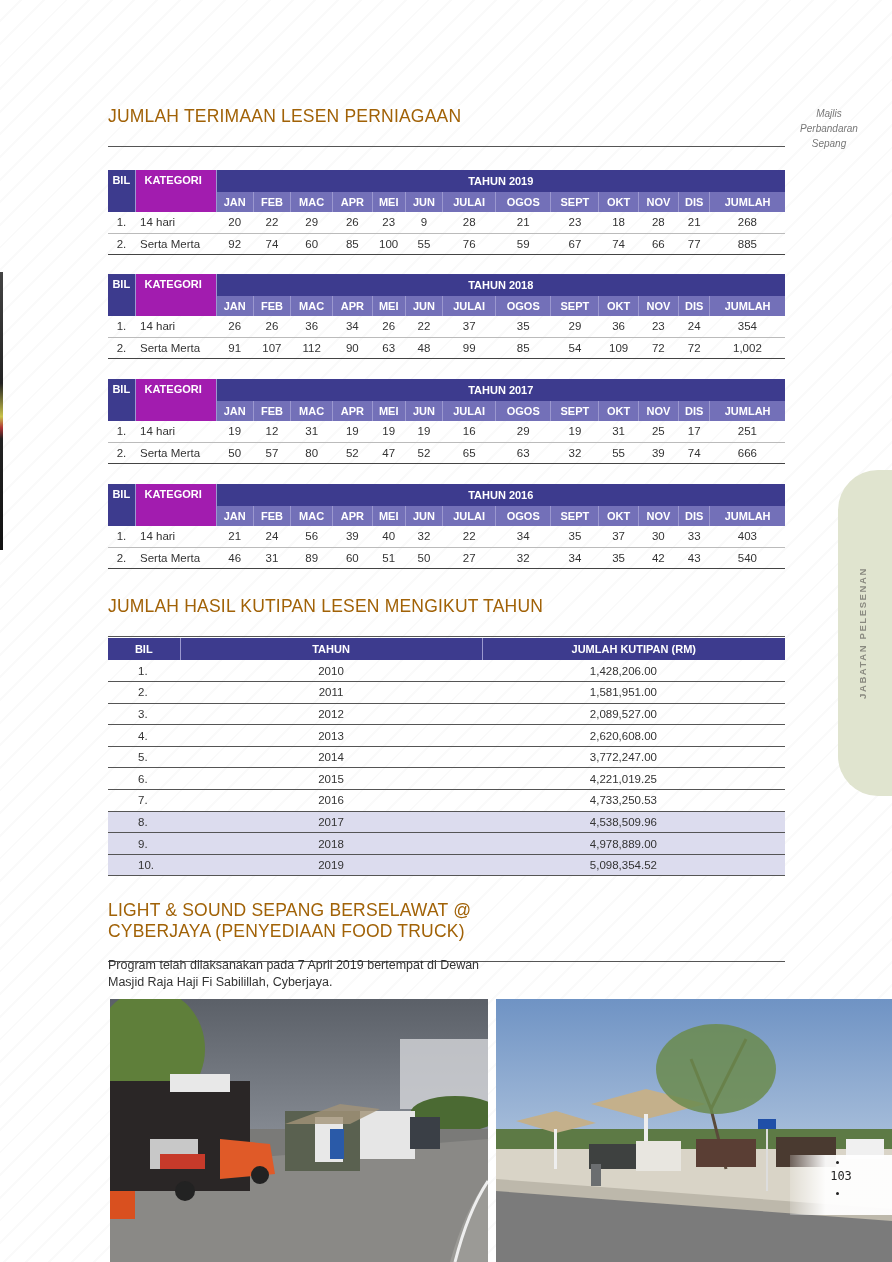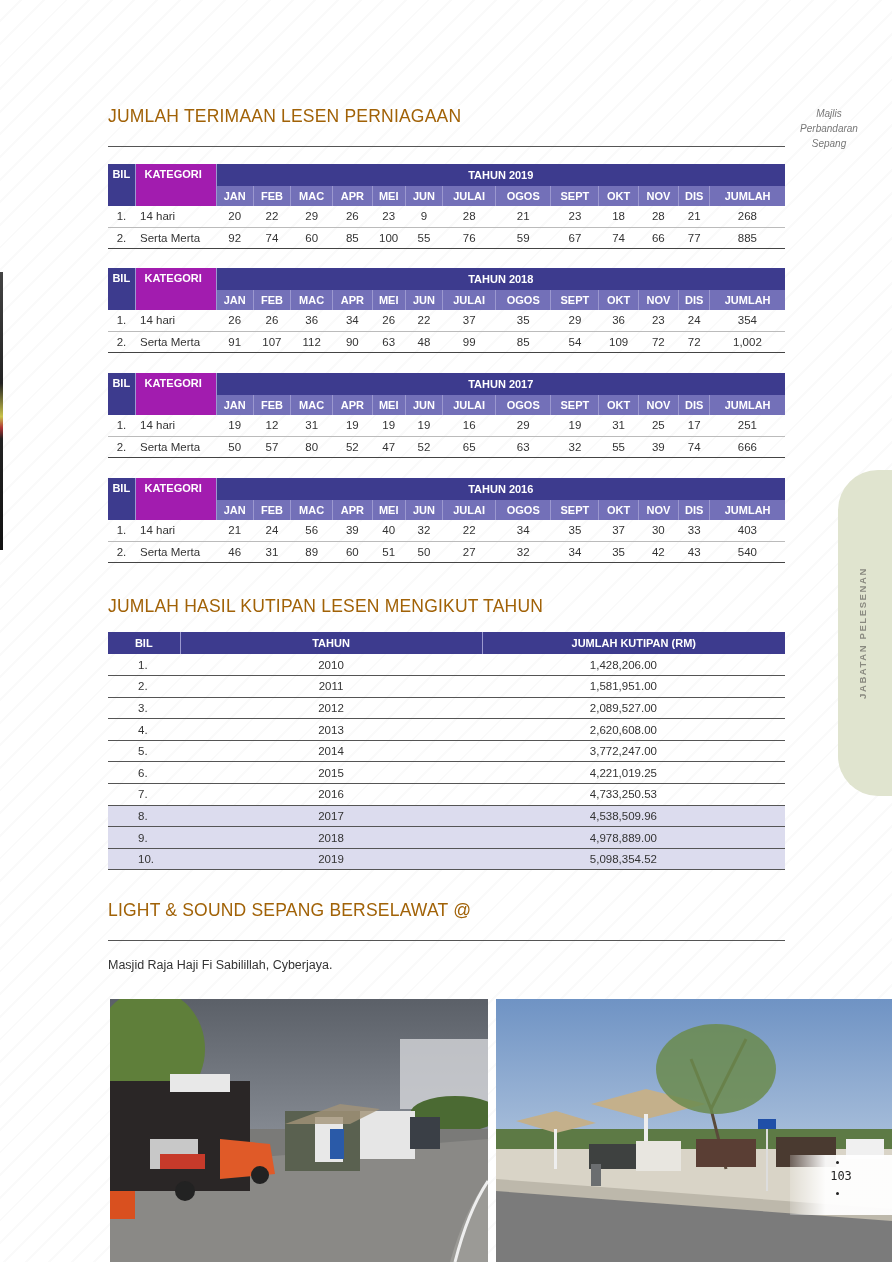--- a/index.html
+++ b/index.html
@@ -27,21 +27,21 @@
       position: absolute; left: 14px; top: 50%;
       transform: translate(-50%, -50%) rotate(-90deg);
       margin-left: 10px;
       font-size: 9.5px; letter-spacing: 1.6px; color: #8a8a80; white-space: nowrap; font-weight: bold;
     }
     .section-title {
       position: absolute; left: 108px; width: 677px;
       font-size: 17.5px; line-height: 21px; color: #a16207; font-weight: normal;
       border-bottom: 1px solid #555; padding-bottom: 19px; letter-spacing: 0.2px;
     }
-    table { border-collapse: collapse; }
+    table { border-collapse: collapse; margin-top: 6px; }
     .monthly {
       position: absolute; left: 108px; width: 677px;
       font-size: 11.5px; color: #333;
     }
     .monthly th { color: #fff; font-weight: bold; font-size: 11px; }
     .monthly .h1 th { background: #3d3b8e; height: 22px; }
     .monthly .h2 th { background: #7370b8; height: 20px; border-left: 1px solid #9b98cf; }
     .monthly th.bil { width: 27px; background: #3d3b8e; text-align: center; vertical-align: top; padding-top: 4px; border-right: 1px solid #9b98cf; }
     .monthly th.kat { width: 81px; background: #a21caf; text-align: left; padding-left: 9px; vertical-align: top; padding-top: 4px; border-right: 1px solid #9b98cf; }
     .monthly td { height: 21px; text-align: center; border-bottom: 1px solid #444; }
@@ -397,23 +397,25 @@
       <tr class="shade">
         <td class="c1">10.</td>
         <td class="c2">2019</td>
         <td class="c3">5,098,354.52</td>
       </tr>
     </tbody>
 </table>
 
 <h2 class="section-title" style="top:900px;">
   <div>LIGHT &amp; SOUND SEPANG BERSELAWAT @</div>
+  <div>CYBERJAYA (PENYEDIAAN FOOD TRUCK)</div>
 </h2>
 
 <div class="intro">
+  <div>Program telah dilaksanakan pada 7 April 2019 bertempat di Dewan</div>
   <div>Masjid Raja Haji Fi Sabilillah, Cyberjaya.</div>
 </div>
 
 <div class="photo photo1">
   <svg width="378" height="263" viewBox="0 0 378 263">
     <defs>
       <linearGradient id="sky1" x1="0" y1="0" x2="0" y2="1">
         <stop offset="0" stop-color="#5b6068"></stop>
           <stop offset="0.6" stop-color="#8c9199"></stop>
           <stop offset="1" stop-color="#c9ccd0"></stop>

